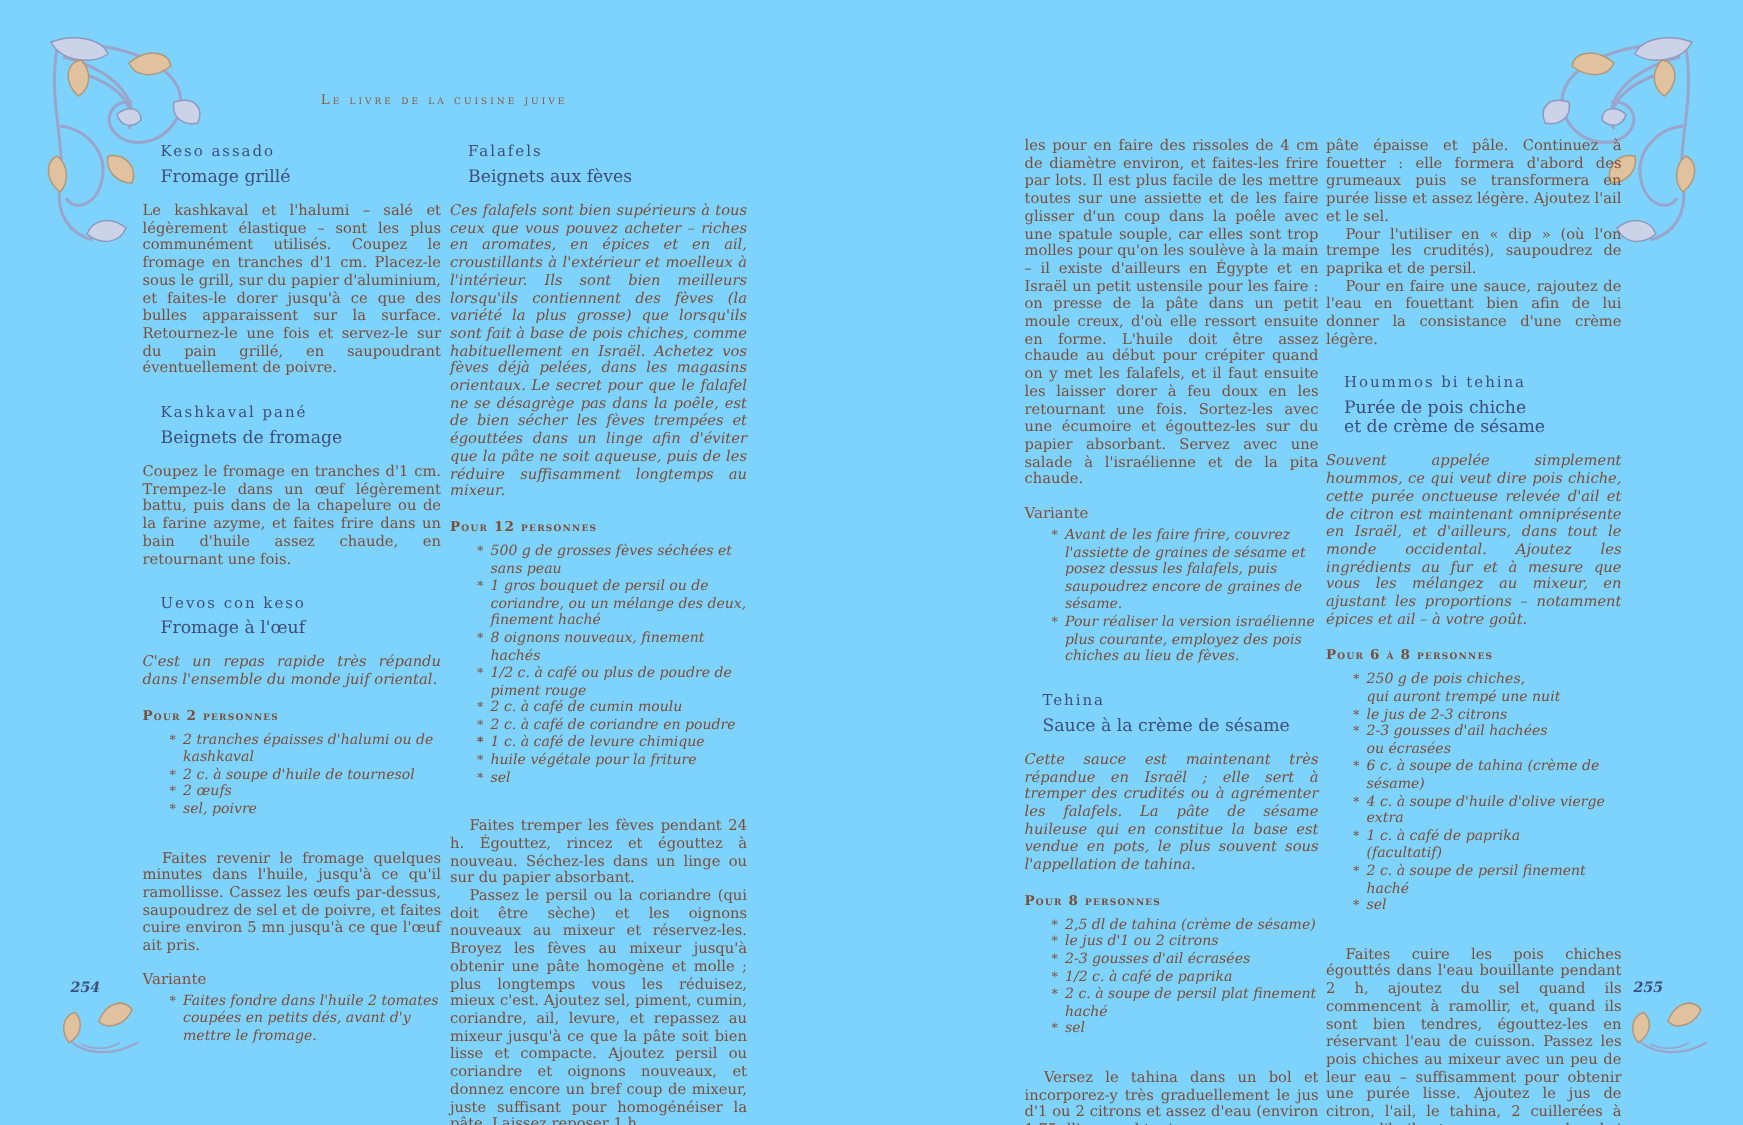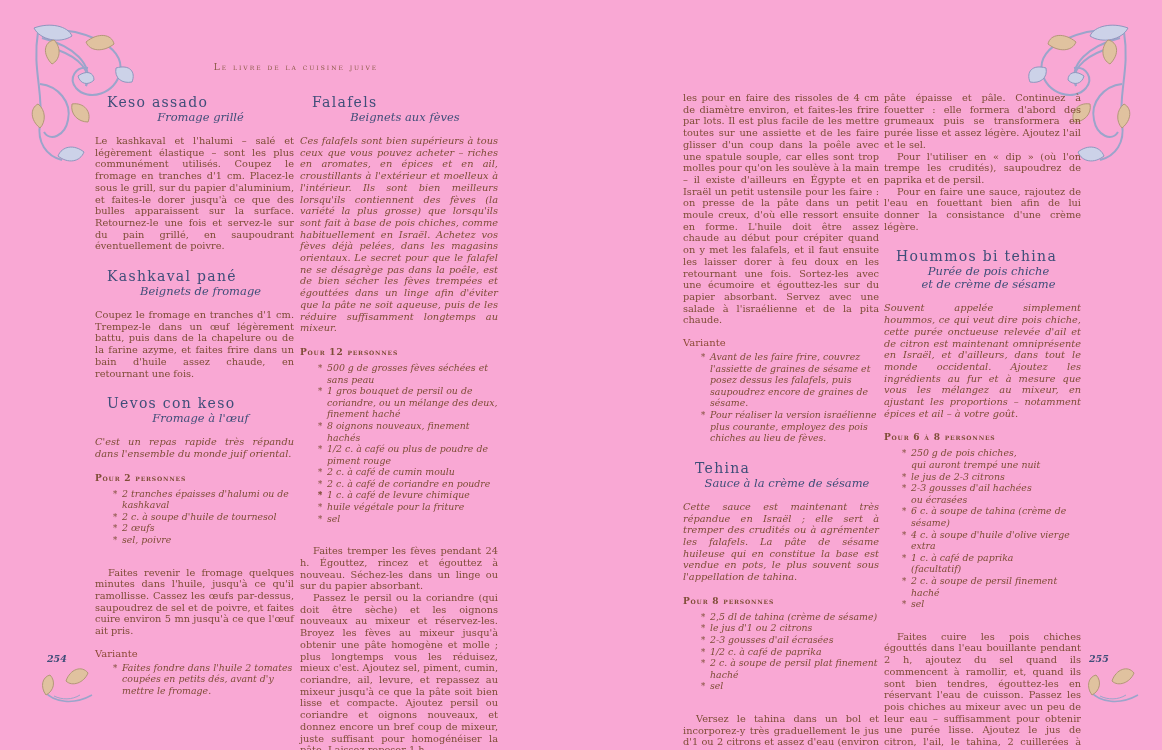--- a/index.html
+++ b/index.html
@@ -9,52 +9,51 @@
     --variant:#8d4b37;
     --orn-blue:#9ba5cb;
     --orn-blue-fill:#ccd2e8;
     --orn-tan:#e0c29f;
     --orn-tan-stroke:#b39778;
   }
   html,body{margin:0;padding:0;background:#e8e8e8;}
   .spread{
     position:relative;
     width:1162px;height:750px;
-    background:#f9a8d4;
+    background:#7dd3fc;
     margin:0 auto;
     font-family:"DejaVu Serif", serif;
     overflow:hidden;
   }
   .running-head{
     position:absolute;top:62px;
     font-size:9px;letter-spacing:2px;
     font-variant:small-caps;
     color:var(--rubric);
     text-align:center;
   }
   .running-head.left{left:95px;width:402px;}
   .running-head.right{left:680px;width:400px;}
   .column{position:absolute;top:92px;}
   .col-1{left:95px;width:199px;}
   .col-2{left:300px;width:198px;}
   .col-3{left:683px;width:196px;}
   .col-4{left:884px;width:197px;}
   .recipe-title{
     margin:16px 0 0;padding-left:12px;
-    font-size:14px;font-weight:normal;
+    font-size:10px;font-weight:normal;
     letter-spacing:1.3px;color:var(--blue);
     line-height:16px;
   }
   .recipe-title:first-child{margin-top:2px;}
   .recipe-subtitle{
     margin:1px 0 11px;padding-left:12px;
-    font-size:11.5px;font-style:italic;font-weight:normal;
+    font-size:11.5px;font-weight:normal;
     color:var(--blue);line-height:13px;
     white-space:pre-line;
-    text-align:center;
   }
   .para,.intro{
     margin:0;font-size:9.8px;line-height:11.7px;
     text-align:justify;color:var(--brown);
   }
   .intro{font-style:italic;}
   .para.indent{text-indent:13px;}
   .serves{
     margin:13px 0 5px;
     font-size:9px;font-weight:bold;

